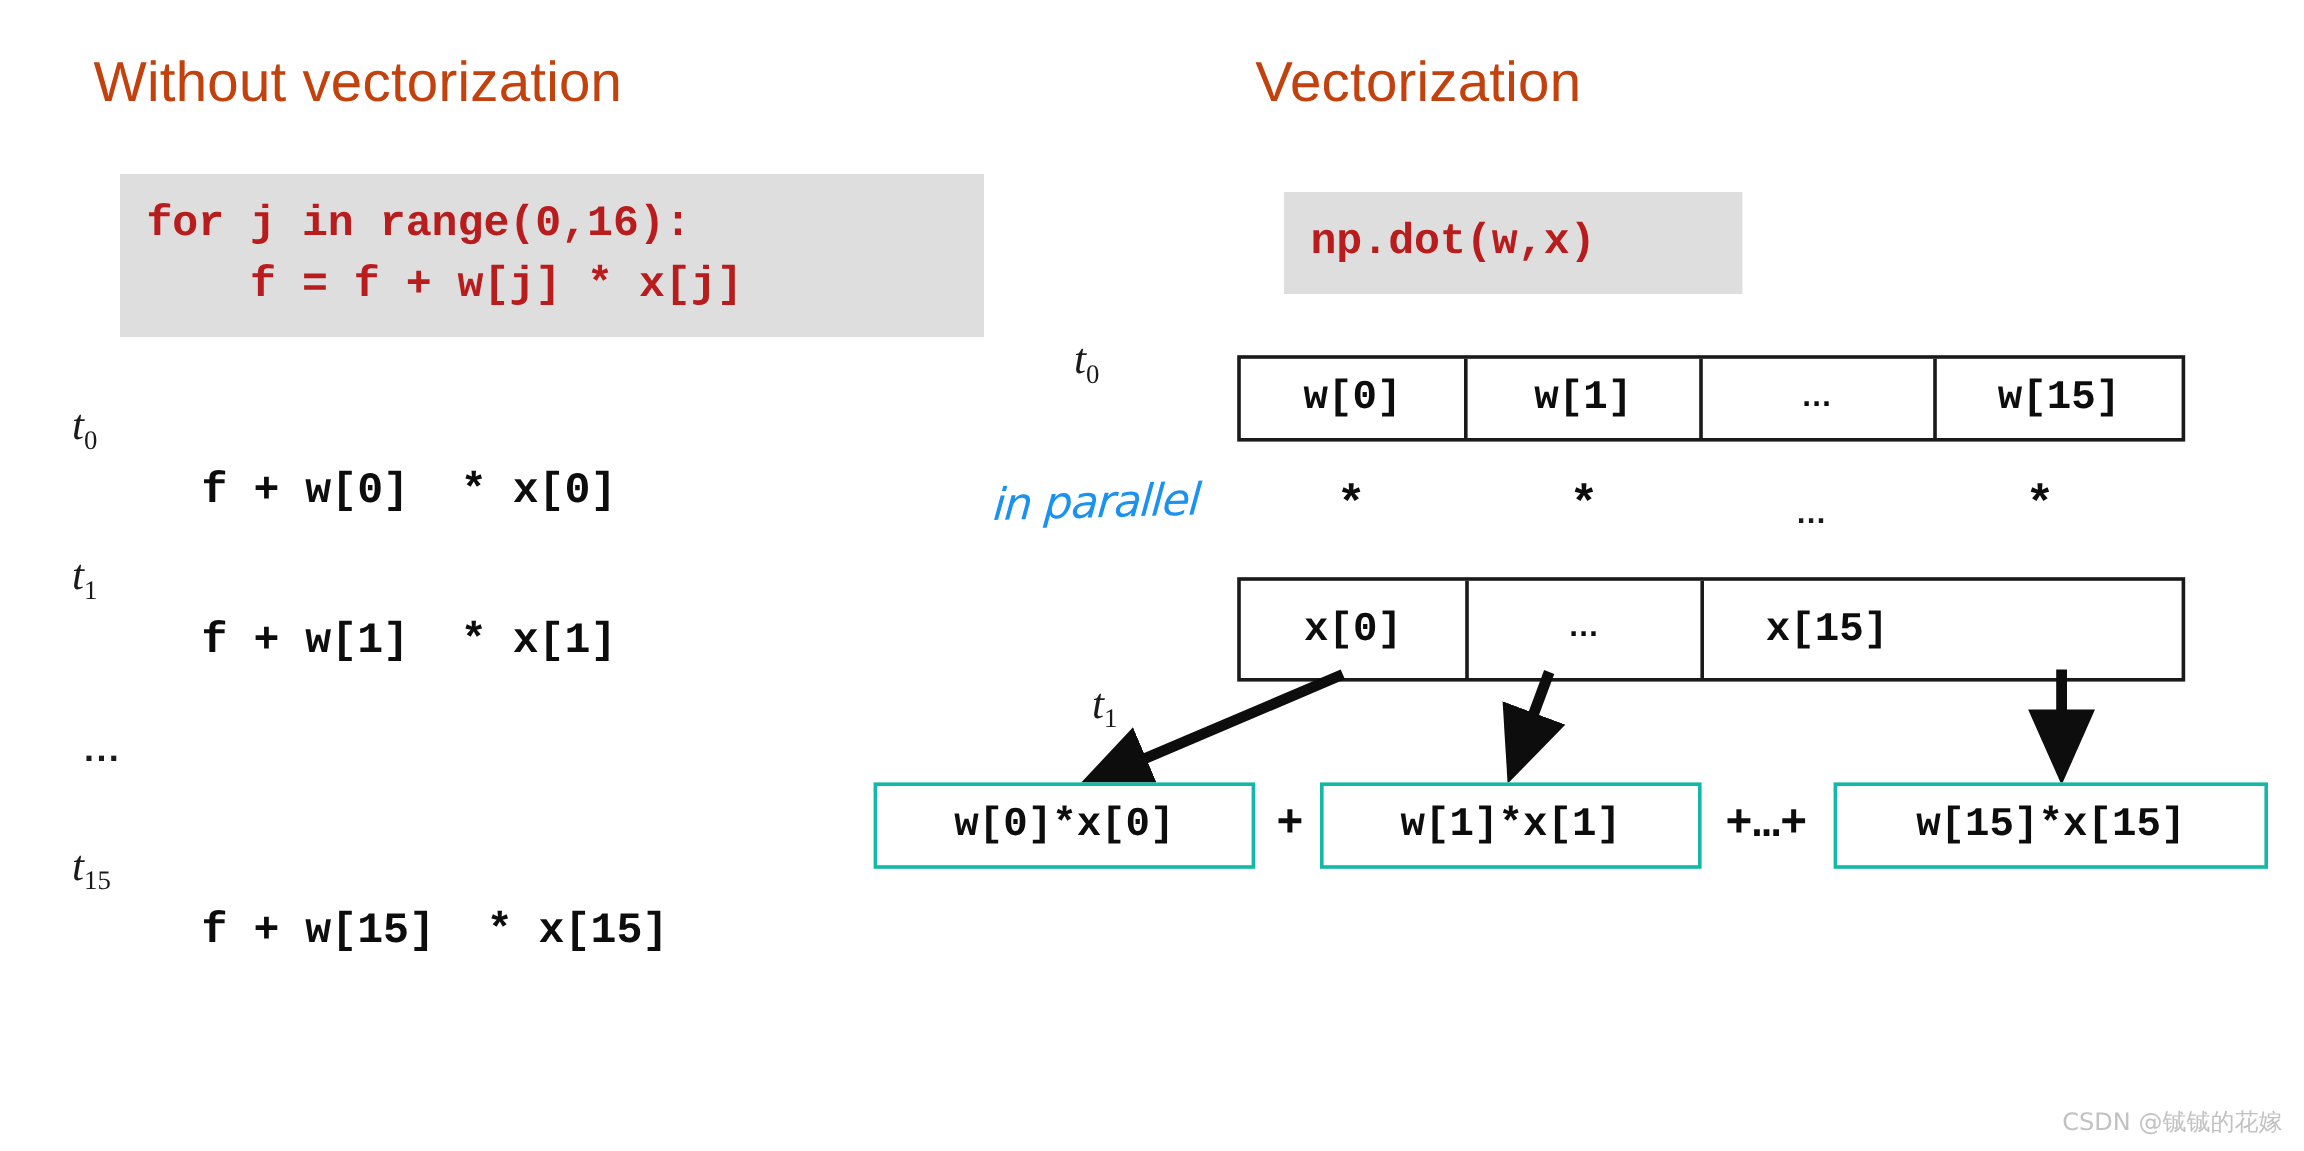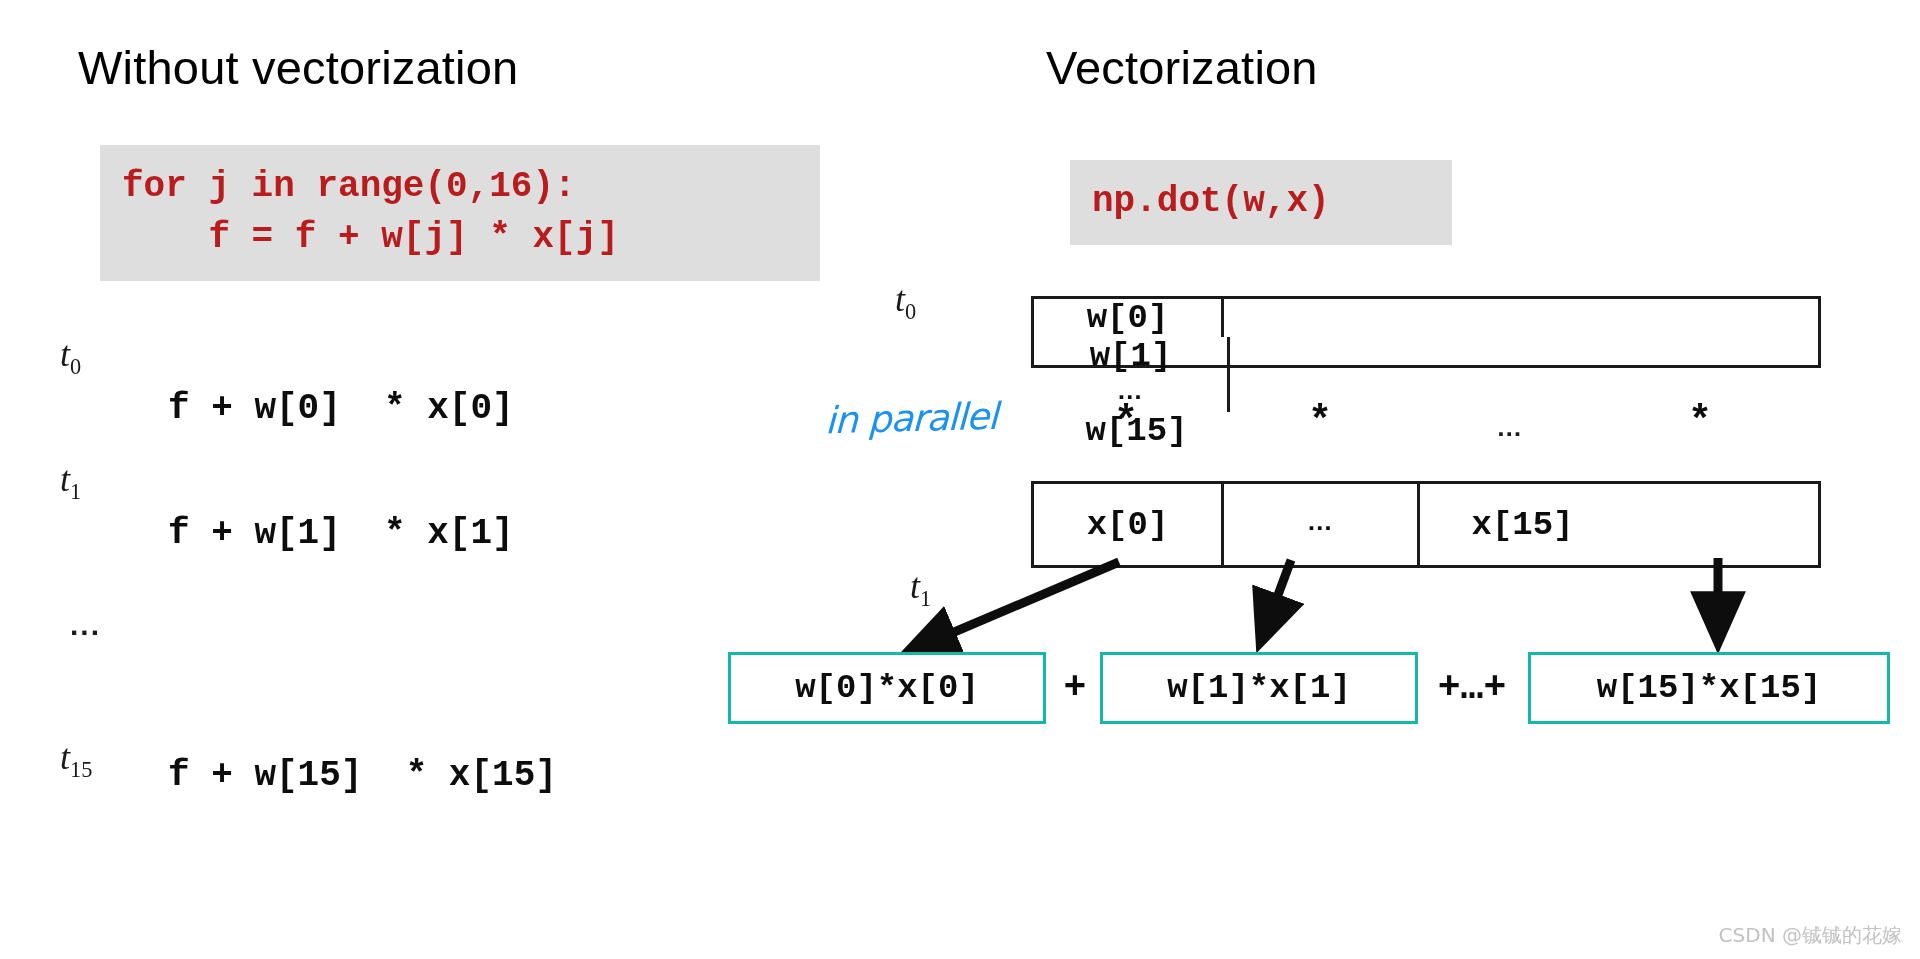--- a/index.html
+++ b/index.html
@@ -20,21 +20,21 @@
     inset: 0;
     background: #ffffff;
   }
 
   
   .heading {
     position: absolute;
     font-family: "Liberation Sans", sans-serif;
     font-size: 47px;
     font-weight: 400;
-    color: #000000;
+    color: #c2410c;
     letter-spacing: 0.2px;
     white-space: nowrap;
   }
   #heading-left  { left: 78px;  top: 40px; }
   #heading-right { left: 1046px; top: 40px; }
 
   
   .codeblock {
     position: absolute;
     background: #dedede;
@@ -215,34 +215,34 @@
   </div>
   <div class="expr" style="left:168px; top:388px;">f + w[0]  * x[0]</div>
 
   <div class="tlabel" style="left:60px; top:458px;">
     <span>t</span><sub>1</sub>
   </div>
   <div class="expr" style="left:168px; top:513px;">f + w[1]  * x[1]</div>
 
   <div class="ellipsis-plain" style="left:70px; top:608px;">...</div>
 
-  <div class="tlabel" style="left:60px; top:736px;">
+  <div class="tlabel" style="left:60px; top:700px;">
     <span>t</span><sub>15</sub>
   </div>
   <div class="expr" style="left:168px; top:755px;">f + w[15]  * x[15]</div>
 
   <div class="heading" id="heading-right">Vectorization</div>
 
   <div class="codeblock" id="codeblock-dot">np.dot(w,x)</div>
 
   <div class="tlabel" style="left:895px; top:278px;">
     <span>t</span><sub>0</sub>
   </div>
 
-  <div class="array-row" id="w-array" style="left:1031px; top:296px; width:790px; height:72px;flex-direction:column;">
+  <div class="array-row" id="w-array" style="left:1031px; top:296px; width:790px; height:72px;">
     <div class="cell" style="width:190px;">w[0]</div>
     <div class="cell" style="width:196px;">w[1]</div>
     <div class="cell dots" style="width:196px;">…</div>
     <div class="cell" style="width:205px;">w[15]</div>
   </div>
 
   <div id="annot-parallel">in parallel</div>
 
   <div class="star" style="left:1106px; top:400px;">*</div>
   <div class="star" style="left:1300px; top:400px;">*</div>

